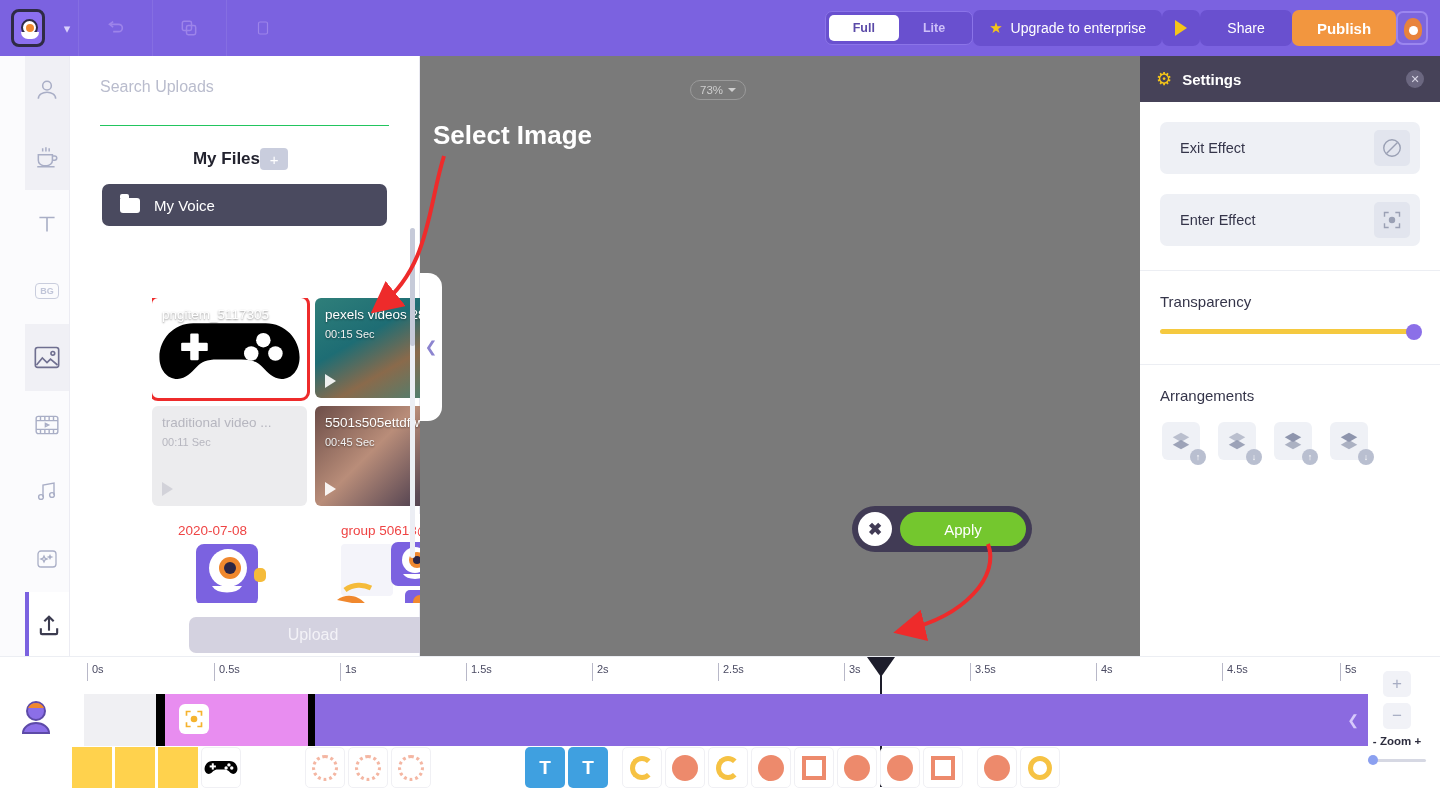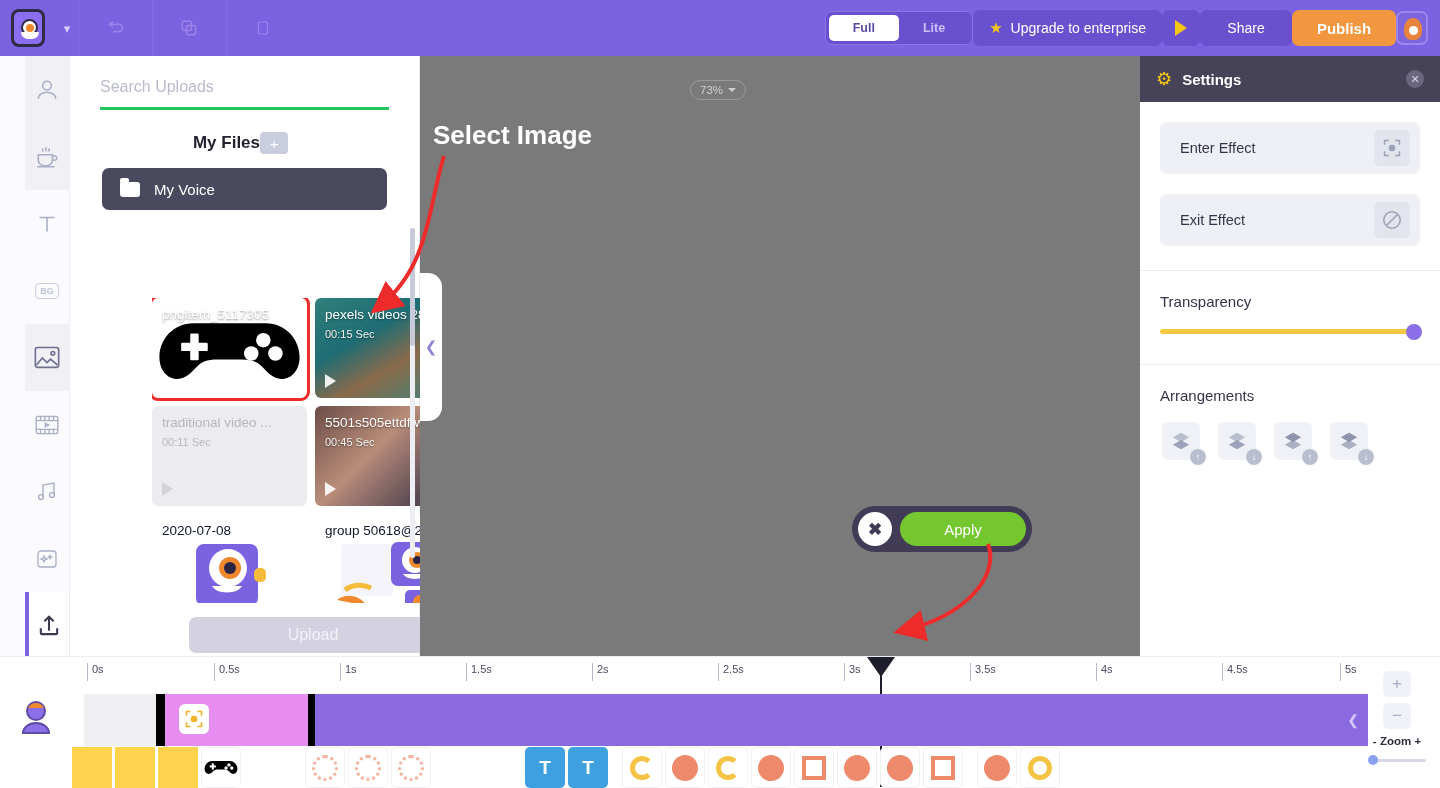--- a/index.html
+++ b/index.html
@@ -103,21 +103,21 @@
   }
   .dots-grid { display: grid; grid-template-columns: repeat(3, 6px); gap: 4px; }
   .dots-grid i { width: 6px; height: 6px; background: #b9bed2; display: block; }
 
   
   .panel {
     position: absolute; top: 56px; left: 70px; width: 350px; height: 600px;
     background: #fff; border-right: 1px solid #e9e9f1;
   }
   .search {
-    margin: 22px 30px 0 30px; padding-bottom: 11px; border-bottom: 3px solid #22c55e;
+    margin: 22px 30px 0 30px; padding-bottom: 29px; border-bottom: 1px solid #22c55e;
     color: #b9bccd; font-size: 16px;
   }
   .files-row { display: flex; align-items: center; justify-content: center; margin: 22px 40px 0 32px; }
   .files-title { font-size: 17px; font-weight: bold; color: #23232f; }
   .add-folder {
     width: 28px; height: 22px; background: #c9cddd; border-radius: 4px; color: #fff;
     display: flex; align-items: center; justify-content: center; font-size: 15px;
   }
   .folder-row {
     margin: 14px 32px 0 32px; height: 42px; background: #4a4a5f; border-radius: 7px;
@@ -141,21 +141,21 @@
   .thumb.sel { outline: 3px solid #ee2b2b; background: #fff; }
   .thumb.sel .cap { color: #fff; }
   .thumb .dots3 {
     position: absolute; top: 6px; right: 6px; color: #fff; font-size: 16px; letter-spacing: 1px; line-height: 6px;
   }
   .thumb.plain { background: #ececee; }
   .thumb.plain .cap { color: #b6b6bf; text-shadow: none; }
   .thumb.plain .dur { color: #b6b6bf; text-shadow: none; }
   .thumb.plain .play { border-left-color: #cfcfd6; }
   .thumb.white { background: #fff; }
-  .thumb.white .cap { color: #0f172a; text-shadow: none; }
+  .thumb.white .cap { color: #ef4444; text-shadow: none; margin-left: 16px; }
   .tpexels { background: linear-gradient(150deg,#2f7f7a 0%, #1e6d74 35%, #8a6a4b 60%, #2f8a82 100%); }
   .tcouple { background: linear-gradient(135deg,#6c4d48 0%, #b98d79 40%, #5d4a55 75%, #3c3542 100%); }
   .scrollbar { position: absolute; right: 4px; top: 172px; width: 5px; height: 330px; background: #eceef4; border-radius: 3px;}
   .scrollbar i { position:absolute; top: 0; left:0; width: 5px; height: 118px; background: #c6cad9; border-radius: 3px; display:block;}
   .upload-btn {
     position: absolute; left: 119px; top: 561px; width: 248px; height: 36px;
     background: #d4d2e0; border-radius: 7px; color: #f3f2f7; font-size: 16px;
     display: flex; align-items: center; justify-content: center;
   }
   .upload-hint {
@@ -531,38 +531,38 @@
   </div>
 
   <div class="settings">
     <div class="settings-hd">
       <span class="gear">⚙</span>
       <span class="settings-title">Settings</span>
       <span class="settings-close">✕</span>
     </div>
 
     <div class="effect-row">
+      <span class="lbl">Exit Effect</span>
+      <span class="thumb-ico">
+        <svg width="22" height="22" viewBox="0 0 24 24" fill="none" stroke="currentColor" stroke-width="1.5">
+          <circle cx="12" cy="12" r="9"></circle>
+            <path d="M6 18L18 6"></path>
+        </svg>
+      </span>
+    </div>
+
+    <div class="effect-row">
       <span class="lbl">Enter Effect</span>
       <span class="thumb-ico">
         <svg width="20" height="20" viewBox="0 0 24 24" fill="none" stroke="currentColor" stroke-width="1.7">
           <circle cx="12" cy="12" r="3" fill="currentColor"></circle>
           <polyline points="3,8 3,3 8,3"></polyline>
             <polyline points="16,3 21,3 21,8"></polyline>
           <polyline points="21,16 21,21 16,21"></polyline>
             <polyline points="8,21 3,21 3,16"></polyline>
-        </svg>
-      </span>
-    </div>
-
-    <div class="effect-row">
-      <span class="lbl">Exit Effect</span>
-      <span class="thumb-ico">
-        <svg width="22" height="22" viewBox="0 0 24 24" fill="none" stroke="currentColor" stroke-width="1.5">
-          <circle cx="12" cy="12" r="9"></circle>
-            <path d="M6 18L18 6"></path>
         </svg>
       </span>
     </div>
 
     <div class="divider"></div>
     <div class="sec-label">Transparency</div>
     <div class="slider-wrap">
       <div class="slider-track"></div>
       <div class="slider-knob"></div>
     </div>

